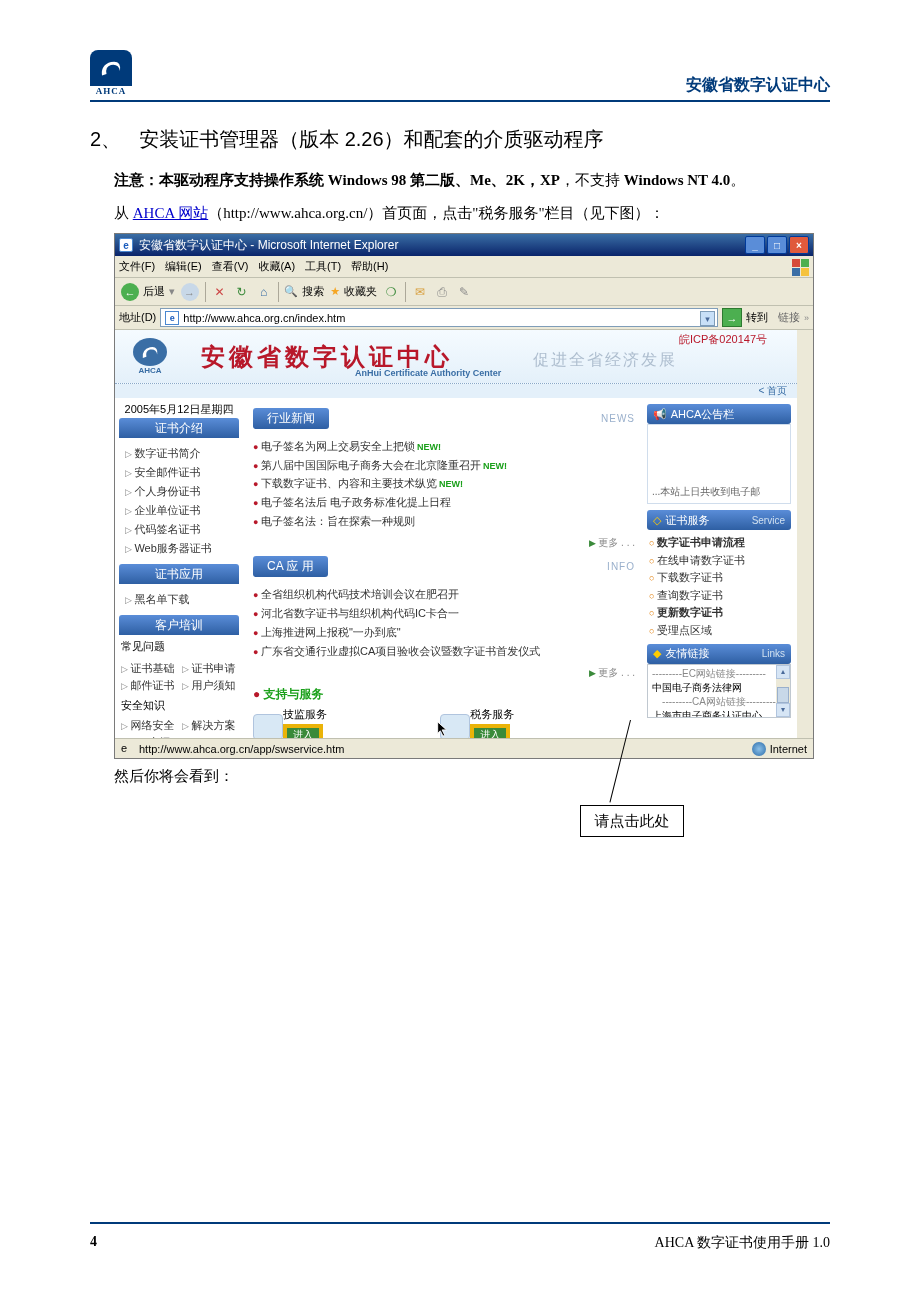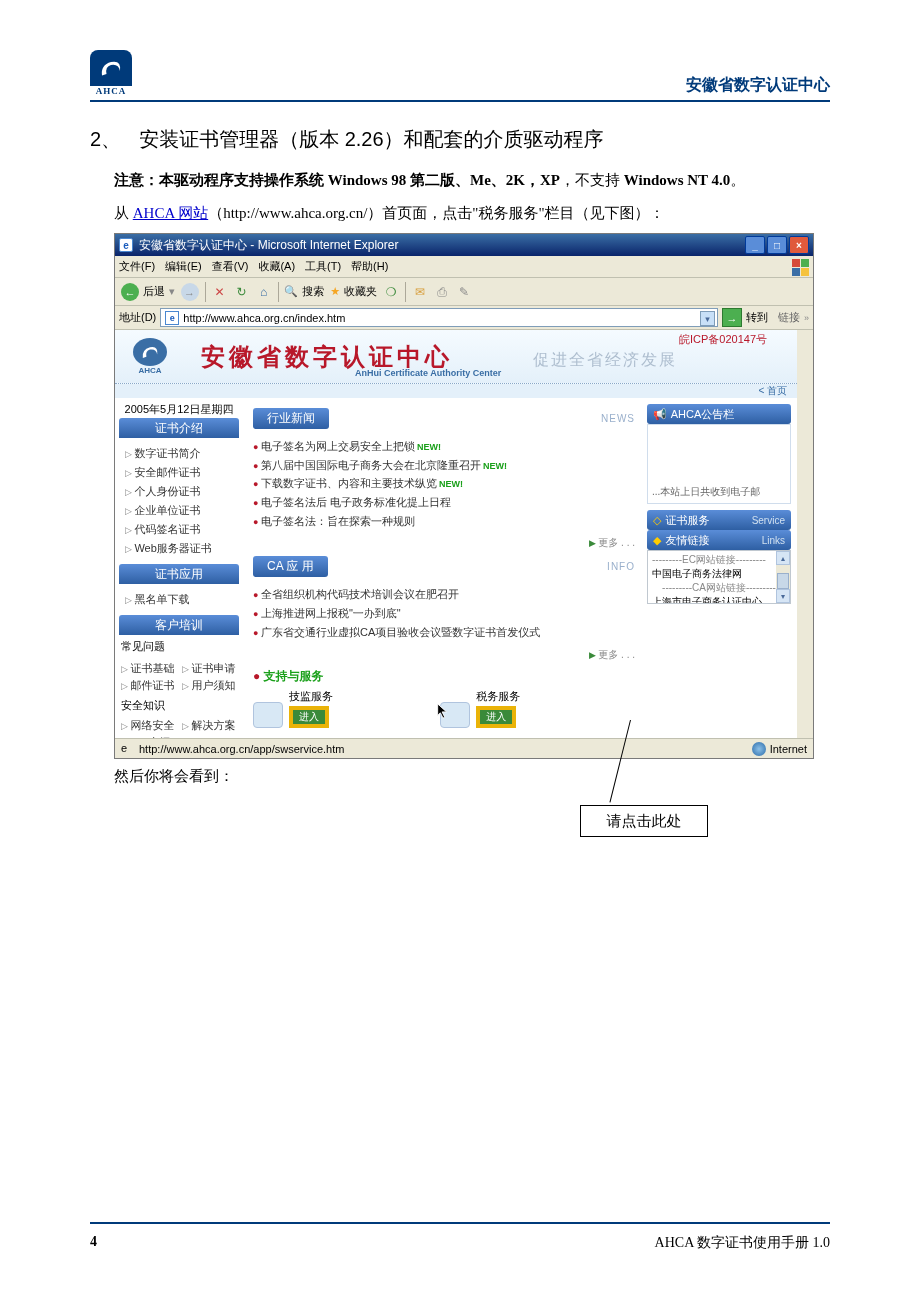--- a/index.html
+++ b/index.html
@@ -69,21 +69,21 @@
   .sec-en{margin-left:auto;color:#9ab0cc;font-size:10px;letter-spacing:1px}
   .news-list{padding:4px 0;font-size:11px;line-height:1.7}
   .news-list .ni{color:#333}
   .news-list .ni::before{content:"● ";color:#b8182a;font-size:9px}
   .new-tag{color:#1aa01a;font-size:9px;font-weight:bold;margin-left:2px}
   .more{text-align:right;color:#888;font-size:10px;padding:2px 0}
   .more::before{content:"▶ ";color:#3a8a3a;font-size:9px}
   .svc-title{color:#1aa01a;font-weight:bold;font-size:12px;margin:4px 0}
   .svc-title::before{content:"● ";color:#b8182a}
   .svc-grid{display:flex;flex-wrap:wrap;gap:4px}
-  .svc-item{width:48%;display:flex;align-items:flex-end;gap:6px;font-size:11px;position:relative}
+  .svc-item{width:48%;display:flex;align-items:center;font-size:11px;position:relative}
   .svc-ico{width:30px;height:26px;background:#d8e8f5;border-radius:4px;border:1px solid #b0c4de}
   .svc-body{flex:1}
   .svc-enter{background:#3a8a3a;color:#fff;font-size:10px;padding:0 6px;border:4px solid #eab308;display:inline-block;margin-top:2px}
   .rightcol{width:152px;padding:6px 6px 6px 2px}
   .r-hdr{background:linear-gradient(#5a8dd8,#2e5fa3);color:#fff;height:20px;display:flex;align-items:center;padding:0 6px;font-size:11px;gap:4px;border-radius:3px}
   .r-hdr .horn{color:#ffcc00}
   .r-box{height:80px;border:1px solid #d0ddec;margin-bottom:6px;font-size:10px;padding:4px;color:#666;position:relative}
   .r-hdr2{background:linear-gradient(#5a8dd8,#2e5fa3);color:#fff;height:20px;display:flex;align-items:center;padding:0 6px;font-size:11px;gap:4px;border-radius:3px}
   .r-hdr2 .en{margin-left:auto;color:#d0e0f0;font-size:10px}
   .r-list{padding:4px 2px;font-size:11px;line-height:1.6}
@@ -92,21 +92,21 @@
   .r-list .ri.bold{font-weight:bold}
   .r-linkbox{border:1px solid #c0c8d0;height:54px;font-size:10px;padding:2px 4px;position:relative;overflow:hidden}
   .r-linkbox .sb{position:absolute;right:0;top:0;width:14px;height:100%;background:#ece9d8;display:flex;flex-direction:column}
   .r-linkbox .sb .a{width:14px;height:14px;background:#d6e5f5;border:1px solid #b0c4de;font-size:8px;display:flex;align-items:center;justify-content:center;color:#4a6a9a}
   .r-linkbox .sb .t{flex:1;position:relative}
   .r-linkbox .sb .th{position:absolute;top:8px;width:12px;height:16px;margin:0 1px;background:#c8d8e8;border:1px solid #9ab0cc}
   .statusbar{background:#ece9d8;height:20px;display:flex;align-items:center;padding:0 6px;border-top:1px solid #c0c0b0;font-size:11px}
   .statusbar .zone{margin-left:auto;display:flex;align-items:center;gap:4px}
   .statusbar .globe{width:14px;height:14px;border-radius:50%;background:radial-gradient(#8bc0e8,#2a6aa8)}
   .after-text{font-size:15px;margin:8px 0 0 24px}
-  .callout{position:absolute;left:580px;top:805px;width:128px;height:32px;border:1px solid #000;display:flex;align-items:center;justify-content:center;font-size:15px;background:#fff}
+  .callout{position:absolute;left:580px;top:805px;width:104px;height:32px;border:1px solid #000;display:flex;align-items:center;justify-content:center;font-size:15px;background:#fff}
   .callout-line{position:absolute;left:630px;top:720px;width:1px;height:85px;border-left:1px solid #000;transform:rotate(14deg);transform-origin:top}
   footer{position:absolute;bottom:50px;left:90px;right:90px;border-top:2px solid #003a7a;padding-top:10px;display:flex;justify-content:space-between;font-size:14px}
   footer .pn{font-weight:bold;font-family:"Times New Roman",serif}
   .cursor-arrow{position:absolute;width:14px;height:16px}
 </style>
 </head>
 <body>
 
 <div class="page">
   <div class="hdr">
@@ -274,20 +274,21 @@
             <div class="ni"><span>电子签名法后 电子政务标准化提上日程</span></div>
             <div class="ni"><span>电子签名法：旨在探索一种规则</span></div>
           </div>
           <div class="more">更多 . . .</div>
           <div class="sec-bar">
               <div class="sec-tab">CA 应 用</div>
               <div class="sec-en">INFO</div>
             </div>
           <div class="news-list">
             <div class="ni">全省组织机构代码技术培训会议在肥召开</div>
+            <div class="ni">河北省数字证书与组织机构代码IC卡合一</div>
             <div class="ni">上海推进网上报税"一办到底"</div>
             <div class="ni">广东省交通行业虚拟CA项目验收会议暨数字证书首发仪式</div>
           </div>
           <div class="more">更多 . . .</div>
           <div class="svc-title">支持与服务</div>
           <div class="svc-grid">
             <div class="svc-item">
                 <div class="svc-ico"></div>
                 <div class="svc-body"><div>技监服务</div><div class="svc-enter">进入</div></div>
               </div>
@@ -309,20 +310,28 @@
               <span>AHCA公告栏</span>
             </div>
           <div class="r-box">
               <div style="position:absolute;bottom:4px">...本站上日共收到电子邮</div>
             </div>
           <div class="r-hdr2">
               <span style="color:#ffcc00">◇</span>
               <span>证书服务</span>
               <span class="en">Service</span>
             </div>
+          <div class="r-list">
+            <div class="ri bold">数字证书申请流程</div>
+            <div class="ri">在线申请数字证书</div>
+            <div class="ri">下载数字证书</div>
+            <div class="ri">查询数字证书</div>
+            <div class="ri bold">更新数字证书</div>
+            <div class="ri">受理点区域</div>
+          </div>
           <div class="r-hdr2">
               <span style="color:#ffcc00">◆</span>
               <span>友情链接</span>
               <span class="en">Links</span>
             </div>
           <div class="r-linkbox">
             <div style="text-align:left;color:#888">---------EC网站链接---------</div>
             <div>中国电子商务法律网</div>
             <div style="text-align:center;color:#888">---------CA网站链接---------</div>
             <div>上海市电子商务认证中心</div>

